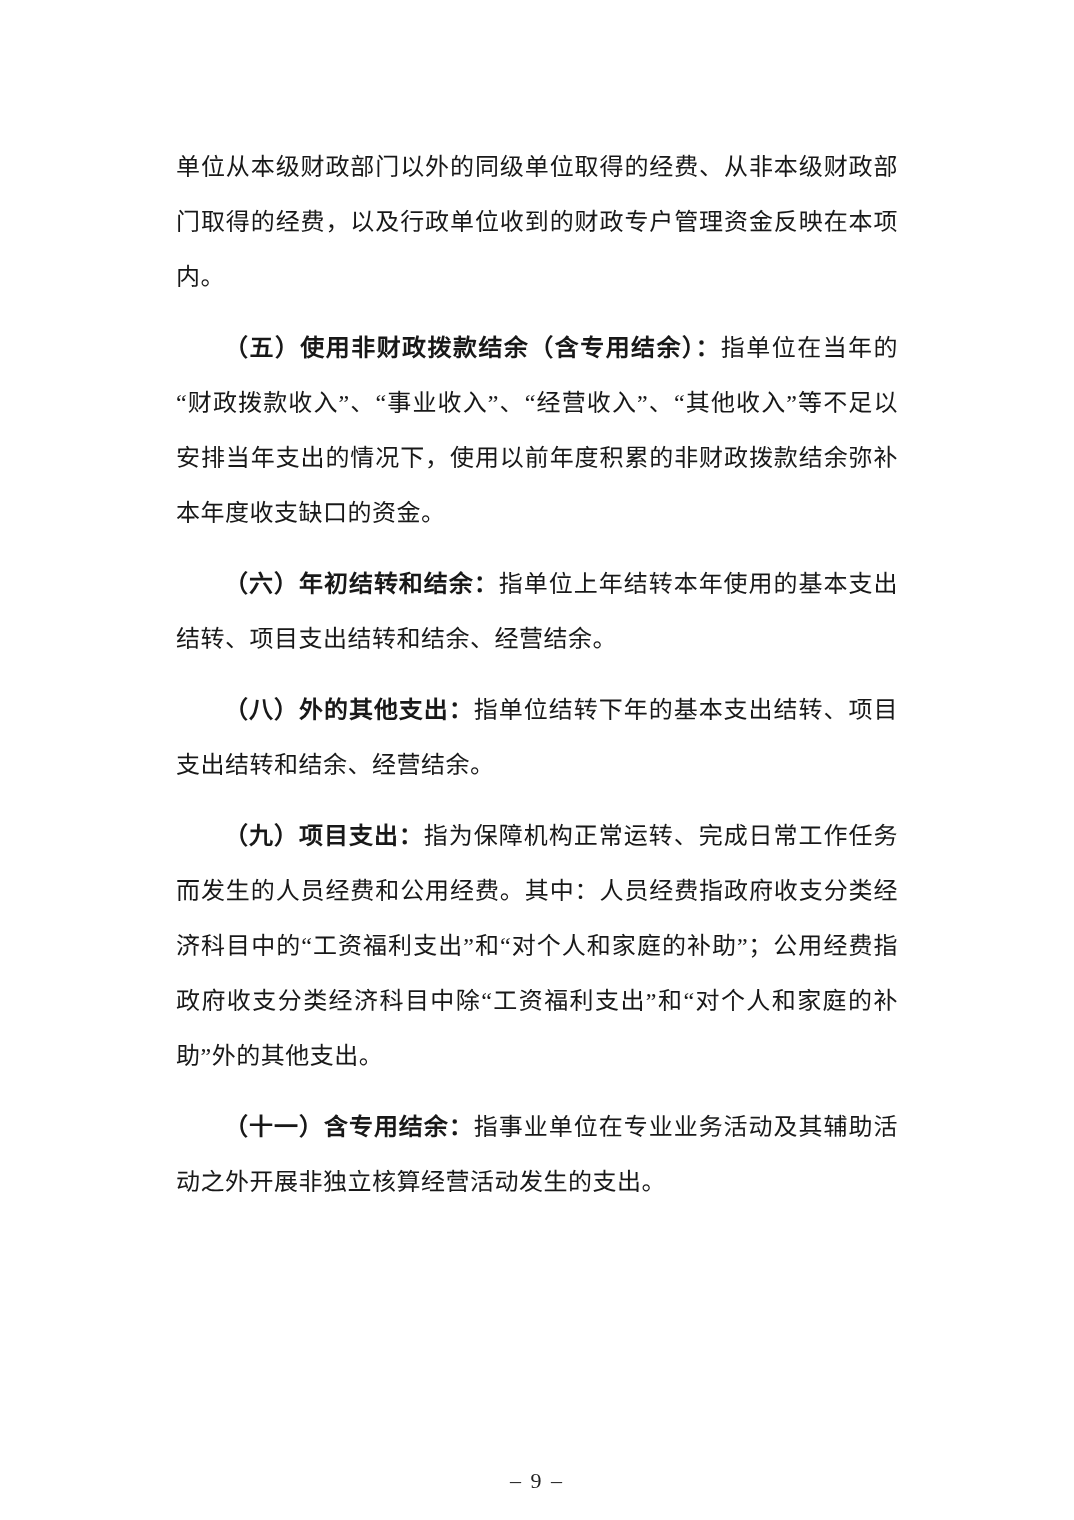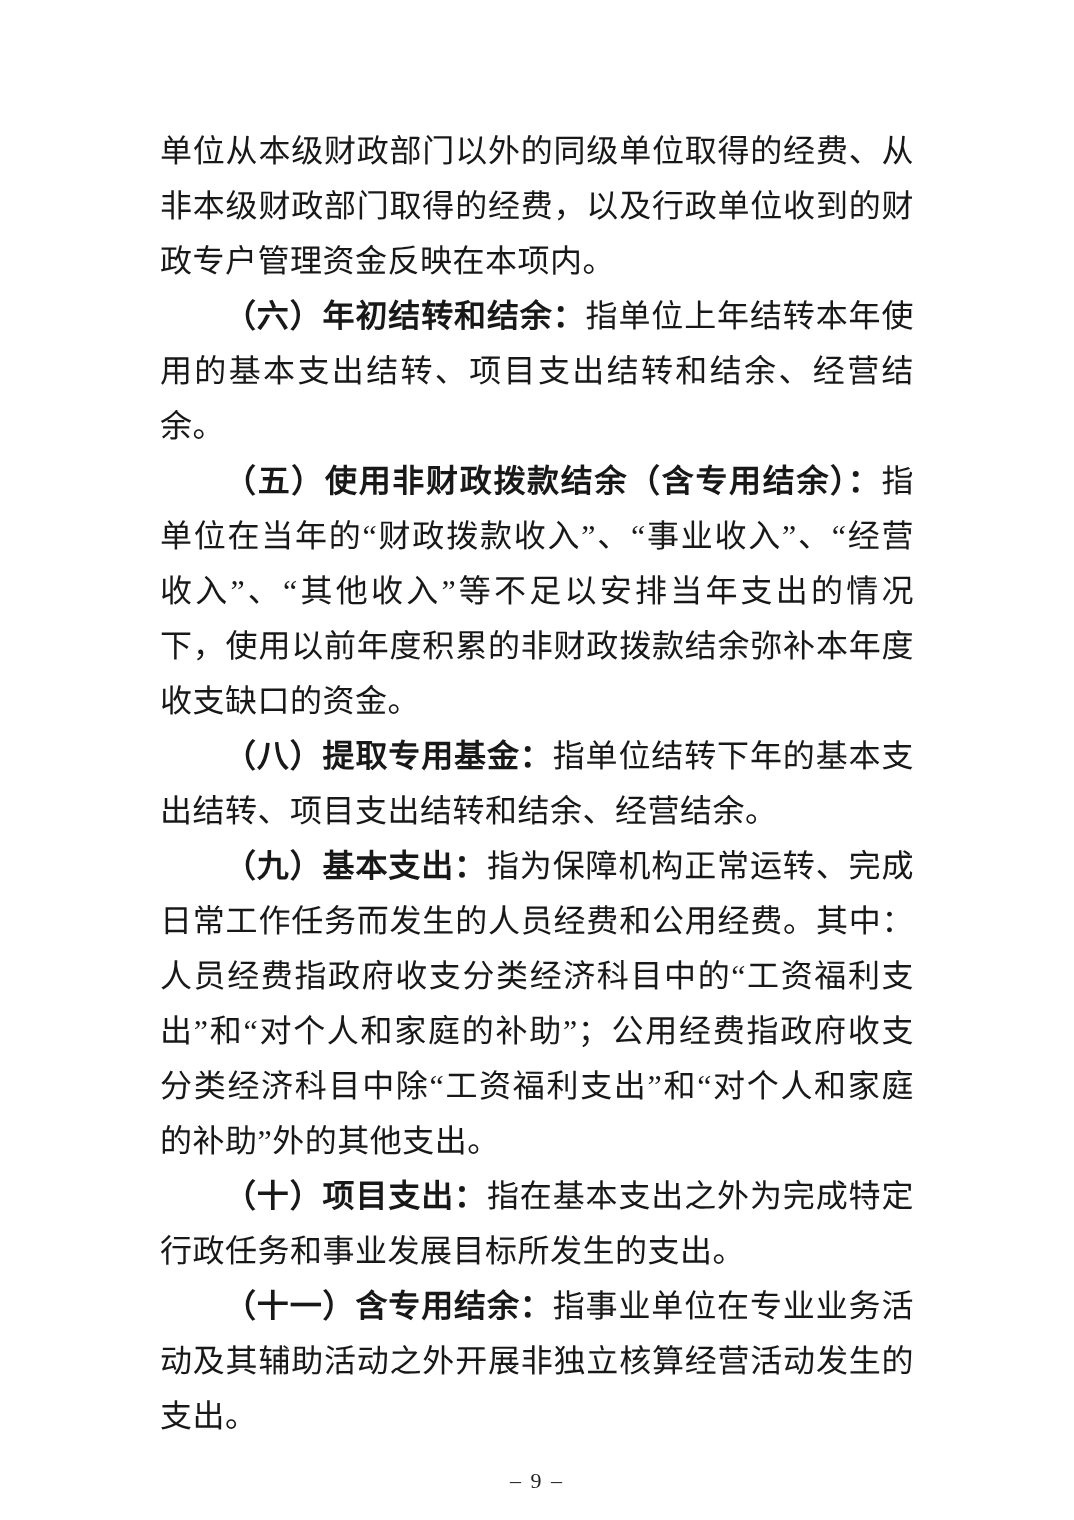--- a/index.html
+++ b/index.html
@@ -16,22 +16,22 @@
     font-family: "Liberation Serif", "DejaVu Serif", serif;
     color: #181818;
   }
   .content {
     position: absolute;
     left: 160px;
     top: 124px;
     width: 754px;
   }
   p.para {
-    margin: 0;
-    font-size: 32px;
+    margin: 16px;
+    font-size: 24px;
     line-height: 55px;
     text-align: justify;
     text-justify: inter-character;
     word-break: break-all;
     letter-spacing: 0.5px;
   }
   p.para.indent {
     text-indent: 2em;
   }
   .lead {
@@ -50,30 +50,29 @@
   }
 </style>
 </head>
 <body>
 
 <div class="page">
   <div class="content">
 
     <p class="para"><span>单位从本级财政部门以外的同级单位取得的经费、从非本级财政部门取得的经费，以及行政单位收到的财政专户管理资金反映在本项内。</span></p>
 
+    <p class="para indent"><span class="lead">（五）使用非财政拨款结余（含专用结余）：</span><span>指单位在当年的“财政拨款收入”、“事业收入”、“经营收入”、“其他收入”等不足以安排当年支出的情况下，使用以前年度积累的非财政拨款结余弥补本年度收支缺口的资金。</span></p>
+
     <p class="para indent"><span class="lead">（六）年初结转和结余：</span><span>指单位上年结转本年使用的基本支出结转、项目支出结转和结余、经营结余。</span></p>
 
-    <p class="para indent"><span class="lead">（五）使用非财政拨款结余（含专用结余）：</span><span>指单位在当年的“财政拨款收入”、“事业收入”、“经营收入”、“其他收入”等不足以安排当年支出的情况下，使用以前年度积累的非财政拨款结余弥补本年度收支缺口的资金。</span></p>
 
+    <p class="para indent"><span class="lead">（八）外的其他支出：</span><span>指单位结转下年的基本支出结转、项目支出结转和结余、经营结余。</span></p>
 
-    <p class="para indent"><span class="lead">（八）提取专用基金：</span><span>指单位结转下年的基本支出结转、项目支出结转和结余、经营结余。</span></p>
+    <p class="para indent"><span class="lead">（九）项目支出：</span><span>指为保障机构正常运转、完成日常工作任务而发生的人员经费和公用经费。其中：人员经费指政府收支分类经济科目中的“工资福利支出”和“对个人和家庭的补助”；公用经费指政府收支分类经济科目中除“工资福利支出”和“对个人和家庭的补助”外的其他支出。</span></p>
 
-    <p class="para indent"><span class="lead">（九）基本支出：</span><span>指为保障机构正常运转、完成日常工作任务而发生的人员经费和公用经费。其中：人员经费指政府收支分类经济科目中的“工资福利支出”和“对个人和家庭的补助”；公用经费指政府收支分类经济科目中除“工资福利支出”和“对个人和家庭的补助”外的其他支出。</span></p>
-
-    <p class="para indent"><span class="lead">（十）项目支出：</span><span>指在基本支出之外为完成特定行政任务和事业发展目标所发生的支出。</span></p>
 
     <p class="para indent"><span class="lead">（十一）含专用结余：</span><span>指事业单位在专业业务活动及其辅助活动之外开展非独立核算经营活动发生的支出。</span></p>
 
   </div>
 
   <div class="footer">
     <span>– 9 –</span>
   </div>
 </div>
 

